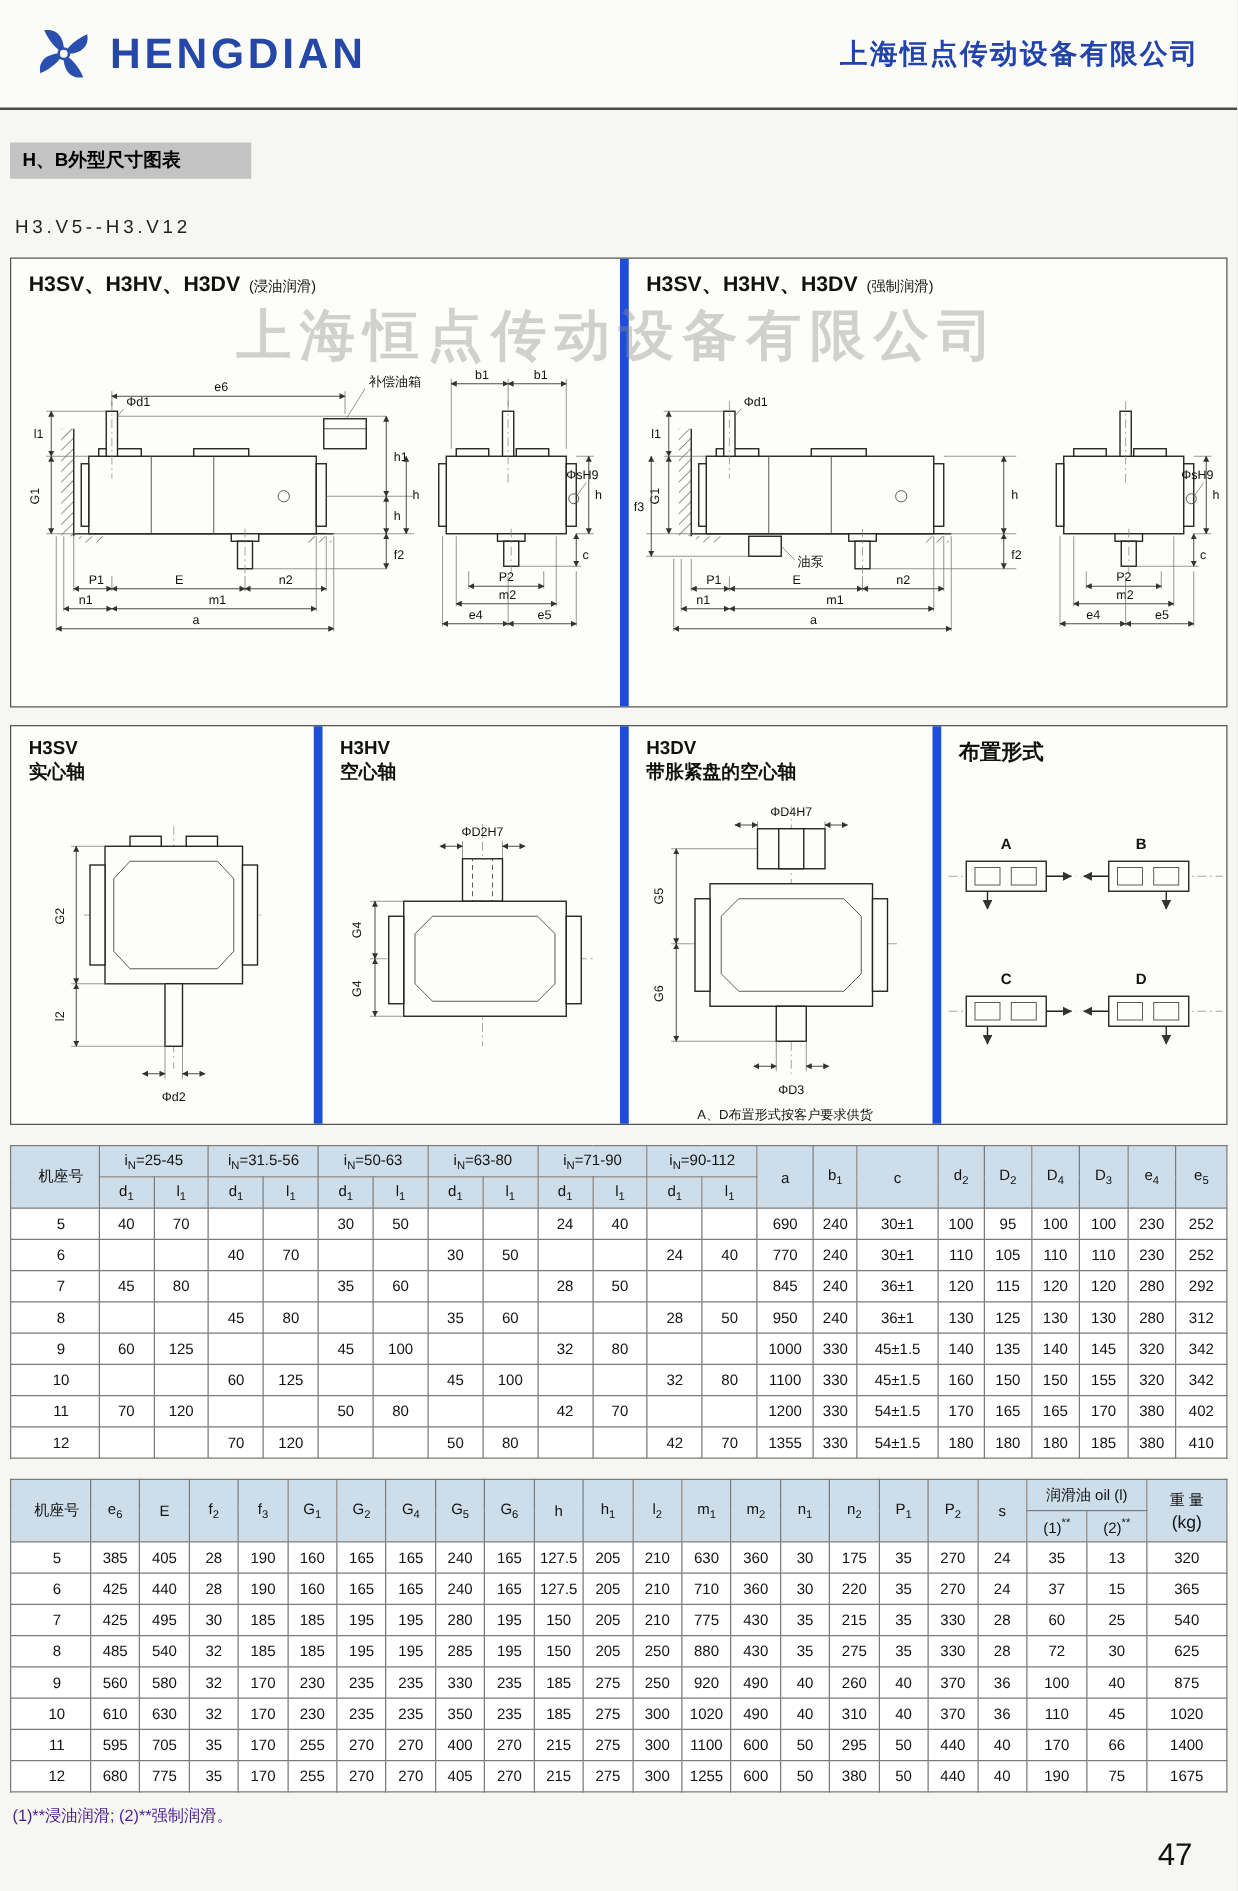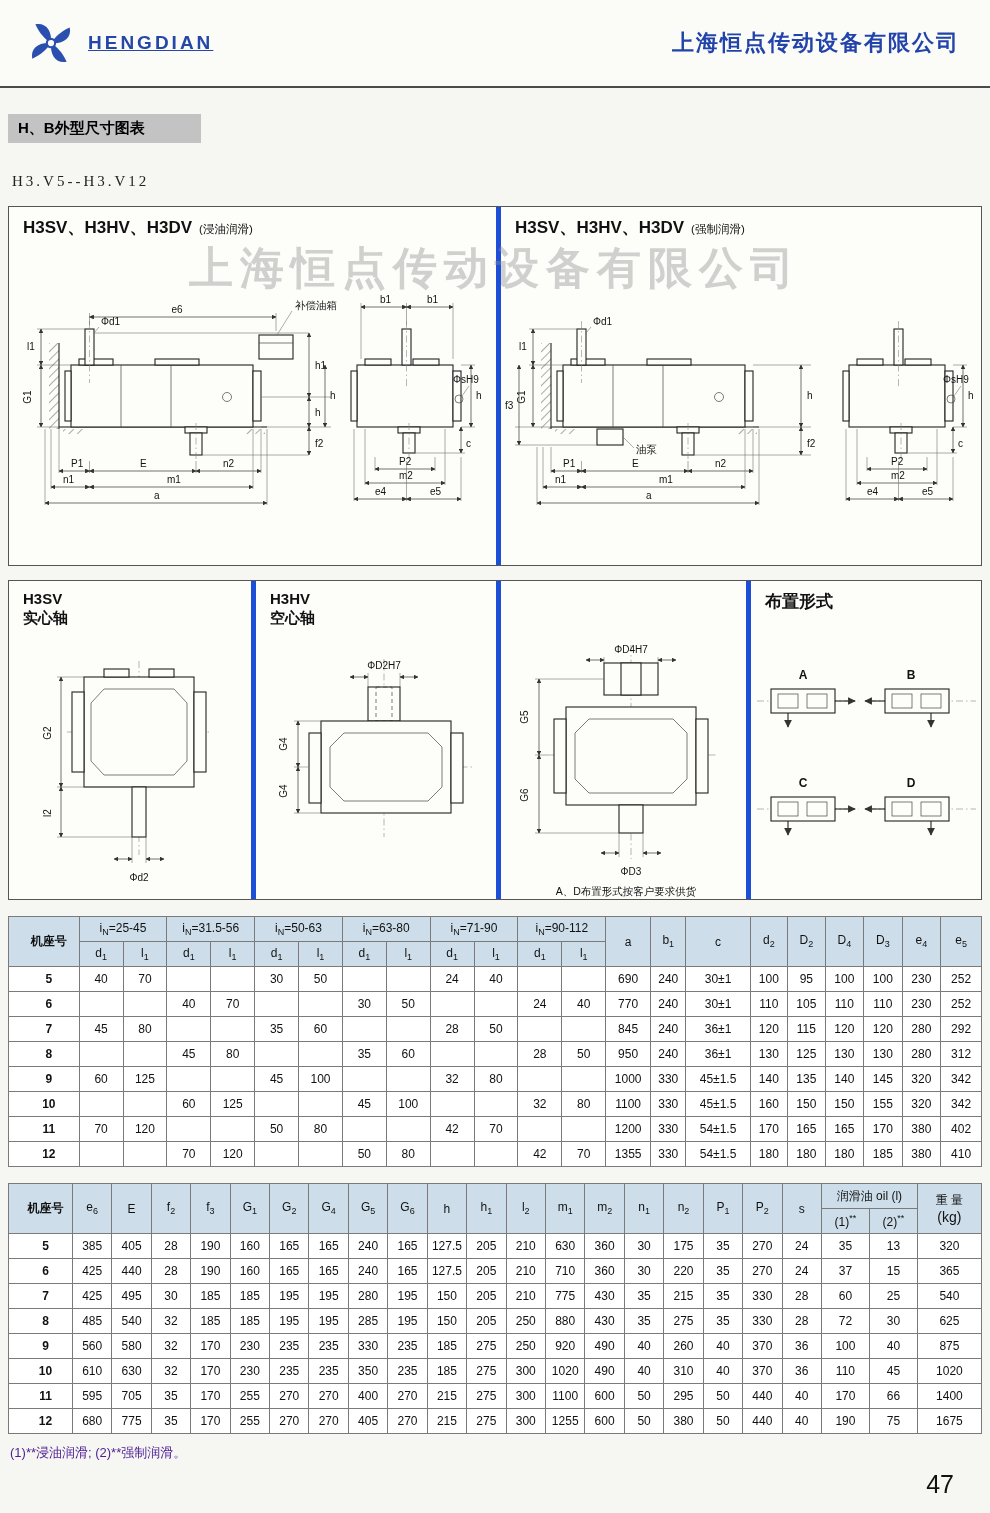--- a/index.html
+++ b/index.html
@@ -15,45 +15,45 @@
   }
   
   .header {
     height:88px;
     display:flex; align-items:center; justify-content:space-between;
     padding:0 30px 0 26px;
     border-bottom:2px solid #4a4a4a;
     background:#fbfbf8;
   }
   .logo { display:flex; align-items:center; gap:12px; }
-  .logo-text { font-size:19px; font-weight:bold; color:#2547a8; letter-spacing:3px;text-decoration:underline; }
+  .logo-text { font-size:34px; font-weight:bold; color:#2547a8; letter-spacing:3px; }
   .company { font-size:22px; font-weight:bold; color:#2244aa; letter-spacing:2px; }
   
   .titlebar {
     margin:26px 0 0 8px; display:inline-block;
     background:#c3c3c3; color:#000;
     font-weight:bold; font-size:15px;
     padding:5px 56px 5px 10px;
   }
   .subtitle {
     margin:30px 0 15px 12px;
-    font-family:Liberation Serif, serif;
+    font-family:Liberation Sans, sans-serif;
     font-size:15px; letter-spacing:3px; color:#222;
   }
   
   .drawbox {
     position:relative;
     margin:16px 8px 0 8px;
     border:1px solid #555;
     background:#fdfdfa;
     display:flex;
     height:360px;
   }
   .panel { position:relative; height:100%; }
-  .panel + .panel { border-left:5px solid #1d4ed8; }
+  .panel + .panel { border-left:7px solid #1d4ed8; }
   .panel-title { padding:9px 0 0 14px; font-size:17px; font-weight:bold; white-space:nowrap; }
   .panel-title .sub { font-size:11.5px; font-weight:normal; margin-left:7px; }
   .panel-title.twoline { line-height:1.25; font-size:15px; }
   .panel svg { position:absolute; left:0; bottom:0; }
   .watermark {
     position:absolute; left:50%; top:32px; transform:translateX(-50%);
     font-size:44px; font-weight:bold; color:#8f8f8f; opacity:.4;
     letter-spacing:7px; white-space:nowrap; pointer-events:none; z-index:5;
   }
   .midbox {
@@ -76,21 +76,21 @@
   .biglet { font-size:12px; font-weight:bold; fill:#111; }
   
   table {
     border-collapse:collapse; table-layout:fixed;
     width:974px; margin:16px 8px 0 8px;
     font-size:12px; background:#fff;
     border:1px solid #444;
   }
   th,td { border:1px solid #7a7a7a; text-align:center; padding:1px 1px; height:25px; overflow:hidden; }
   thead th { background:#cddeea; font-weight:normal;margin-left:19px; }
-  td.framecol, th.framecol { font-weight:bold;padding-left:11px; }
+  td.framecol, th.framecol { font-weight:normal;padding-left:11px; }
   sub { font-size:9px; }
   sup { font-size:9px; }
   .small { font-size:14px; }
   .footnote { margin:10px 0 0 10px; font-size:13px; color:#4c1d95; }
   .pagenum { position:absolute; right:36px; bottom:14px; font-size:25px; color:#111; }
 </style>
 </head>
 <body>
 
 <svg width="0" height="0" style="position:absolute" aria-hidden="true">
@@ -420,20 +420,24 @@
           <line x1="65" y1="166" x2="38" y2="166" class="ext"></line>
           <line x1="42" y1="74" x2="42" y2="120" class="dim"></line>
           <text transform="rotate(-90 31 97)" x="31" y="97" text-anchor="middle" class="dt">G4</text>
           <line x1="42" y1="120" x2="42" y2="166" class="dim"></line>
           <text transform="rotate(-90 31 144)" x="31" y="144" text-anchor="middle" class="dt">G4</text>
         </g>
       </svg>
     </div>
 
     <div class="panel" style="width:250px">
+      <div class="panel-title twoline">
+        <div>H3DV</div>
+        <div>带胀紧盘的空心轴</div>
+      </div>
       <svg width="250" height="262" viewBox="0 0 250 262">
         <g>
           <line x1="48" y1="118" x2="215" y2="118" class="cl"></line>
           <line x1="130" y1="8" x2="130" y2="222" class="cl"></line>
           <text x="130" y="16" text-anchor="middle" class="dt">ΦD4H7</text>
           <line x1="103" y1="26" x2="103" y2="20" class="ext"></line>
           <line x1="157" y1="26" x2="157" y2="20" class="ext"></line>
           <line x1="85" y1="23" x2="103" y2="23" class="dim"></line>
           <line x1="157" y1="23" x2="175" y2="23" class="dim"></line>
           <rect x="103" y="26" width="54" height="32" class="olf"></rect>

